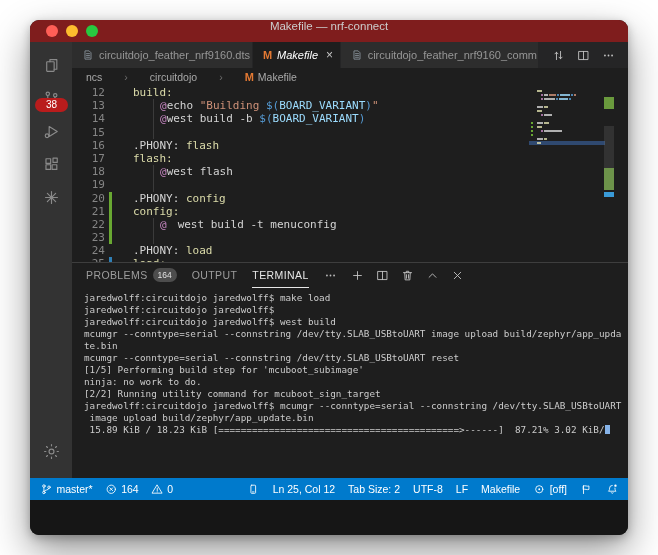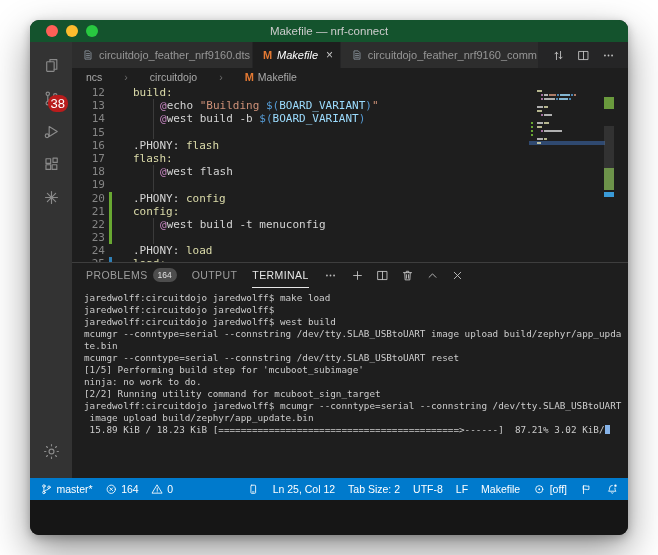--- a/index.html
+++ b/index.html
@@ -3,35 +3,35 @@
 <meta charset="utf-8">
 <style>
   * { box-sizing: border-box; margin: 0; padding: 0; }
   html,body { width:658px; height:555px; background:#ffffff; overflow:hidden;
               font-family:"Liberation Sans", sans-serif; }
   .window { position:absolute; left:30px; top:20px; width:598px; height:515px;
             border-radius:9px; overflow:hidden; background:#1e1e1e;
             box-shadow:0 16px 38px rgba(0,0,0,.42), 0 3px 10px rgba(0,0,0,.25);
             display:flex; flex-direction:column; }
   
-  .titlebar { height:22px; background:#14532d; position:relative; flex:none;
-              display:flex; align-items:center; justify-content:center; }
+  .titlebar { height:22px; background:#7f1d1d; position:relative; flex:none;
+              display:flex; align-items:flex-start; justify-content:center; }
   .lights { position:absolute; left:16px; top:0; bottom:0; display:flex; align-items:center; gap:8px; }
   .light { width:12px; height:12px; border-radius:50%; display:inline-block; }
   .light.red { background:#ff5f57; } .light.yellow { background:#febc2e; } .light.green { background:#28c840; }
   .title { font-size:11.5px; color:#cccccc; }
   
   .main { flex:1; display:flex; min-height:0; }
   .activitybar { width:42px; flex:none; background:#333333; display:flex; flex-direction:column;
                  align-items:center; padding-top:7px; }
   .ab-item { width:42px; height:33px; display:flex; align-items:center; justify-content:center;
              position:relative; color:#8a8a8a; cursor:pointer; }
   .ab-item svg { width:17px; height:17px; }
   .ab-badge { position:absolute; right:4px; bottom:3px; background:#b91c1c; color:#fff;
-              font-size:13px; line-height:1; padding:2px 3px; border-radius:8px; min-width:12px; text-align:center; }
+              font-size:10px; line-height:1; padding:2px 11px; border-radius:8px; min-width:12px; text-align:center; }
   .ab-spacer { flex:1; }
   .ab-bottom { margin-bottom:10px; }
   .editorcol { flex:1; display:flex; flex-direction:column; min-width:0; background:#1e1e1e; }
   
   .tabbar { height:26px; flex:none; background:#252526; display:flex; align-items:stretch; }
   .tab { display:flex; align-items:center; gap:5px; padding:0 10px; background:#2d2d2d;
          color:#969696; font-size:11px; border-right:1px solid #252526; white-space:nowrap;
          overflow:hidden; cursor:pointer; }
   .tab.active { background:#1e1e1e; color:#ffffff; }
   .tab.active .tab-label { font-style:italic; }
@@ -214,21 +214,21 @@
             <div class="crow"><span class="lnum">12</span><span class="lmark"></span><div class="lcode"><span style="color: rgb(220, 220, 170);">build:</span></div></div>
             <div class="crow"><span class="lnum">13</span><span class="lmark"></span><div class="lcode" style="padding-left: 27px;"><span class="guide"></span><span style="color: rgb(197, 134, 192);">@</span><span style="color: rgb(212, 212, 212);">echo </span><span style="color: rgb(206, 145, 120);">"Building </span><span style="color: rgb(86, 156, 214);">$(</span><span style="color: rgb(156, 220, 254);">BOARD_VARIANT</span><span style="color: rgb(86, 156, 214);">)</span><span style="color: rgb(206, 145, 120);">"</span></div></div>
             <div class="crow"><span class="lnum">14</span><span class="lmark"></span><div class="lcode" style="padding-left: 27px;"><span class="guide"></span><span style="color: rgb(197, 134, 192);">@</span><span style="color: rgb(212, 212, 212);">west build -b </span><span style="color: rgb(86, 156, 214);">$(</span><span style="color: rgb(156, 220, 254);">BOARD_VARIANT</span><span style="color: rgb(86, 156, 214);">)</span></div></div>
             <div class="crow"><span class="lnum">15</span><span class="lmark"></span><div class="lcode" style="padding-left: 27px;"><span class="guide"></span></div></div>
             <div class="crow"><span class="lnum">16</span><span class="lmark"></span><div class="lcode"><span style="color: rgb(212, 212, 212);">.PHONY: </span><span style="color: rgb(220, 220, 170);">flash</span></div></div>
             <div class="crow"><span class="lnum">17</span><span class="lmark"></span><div class="lcode"><span style="color: rgb(220, 220, 170);">flash:</span></div></div>
             <div class="crow"><span class="lnum">18</span><span class="lmark"></span><div class="lcode" style="padding-left: 27px;"><span class="guide"></span><span style="color: rgb(197, 134, 192);">@</span><span style="color: rgb(212, 212, 212);">west flash</span></div></div>
             <div class="crow"><span class="lnum">19</span><span class="lmark"></span><div class="lcode" style="padding-left: 27px;"><span class="guide"></span></div></div>
             <div class="crow"><span class="lnum">20</span><span class="lmark green"></span><div class="lcode"><span style="color: rgb(212, 212, 212);">.PHONY: </span><span style="color: rgb(220, 220, 170);">config</span></div></div>
             <div class="crow"><span class="lnum">21</span><span class="lmark green"></span><div class="lcode"><span style="color: rgb(220, 220, 170);">config:</span></div></div>
-            <div class="crow"><span class="lnum">22</span><span class="lmark green"></span><div class="lcode" style="padding-left: 27px;"><span class="guide"></span><span style="color: rgb(197, 134, 192);">@</span><span style="color: rgb(212, 212, 212);">west build -t menuconfig</span></div></div>
+            <div class="crow"><span class="lnum">22</span><span class="lmark green"></span><div class="lcode" style="padding-left: 27px;"><span class="guide"></span><span style="color: rgb(197, 134, 192);">@</span><span style="color: rgb(212, 212, 212); margin-left: 11px;">west build -t menuconfig</span></div></div>
             <div class="crow"><span class="lnum">23</span><span class="lmark green"></span><div class="lcode" style="padding-left: 27px;"><span class="guide"></span></div></div>
             <div class="crow"><span class="lnum">24</span><span class="lmark"></span><div class="lcode"><span style="color: rgb(212, 212, 212);">.PHONY: </span><span style="color: rgb(220, 220, 170);">load</span></div></div>
             <div class="crow"><span class="lnum">25</span><span class="lmark blue"></span><div class="lcode"><span style="color: rgb(220, 220, 170);">load:</span></div></div>
           </div>
         <div class="minimap" id="minimap">
             <div class="mrow">
               <span class="msegs" style="margin-left: 0px;">
                 <span class="mseg" style="width: 4.5px; background: rgb(220, 220, 170);"></span>
               </span>
             </div>

